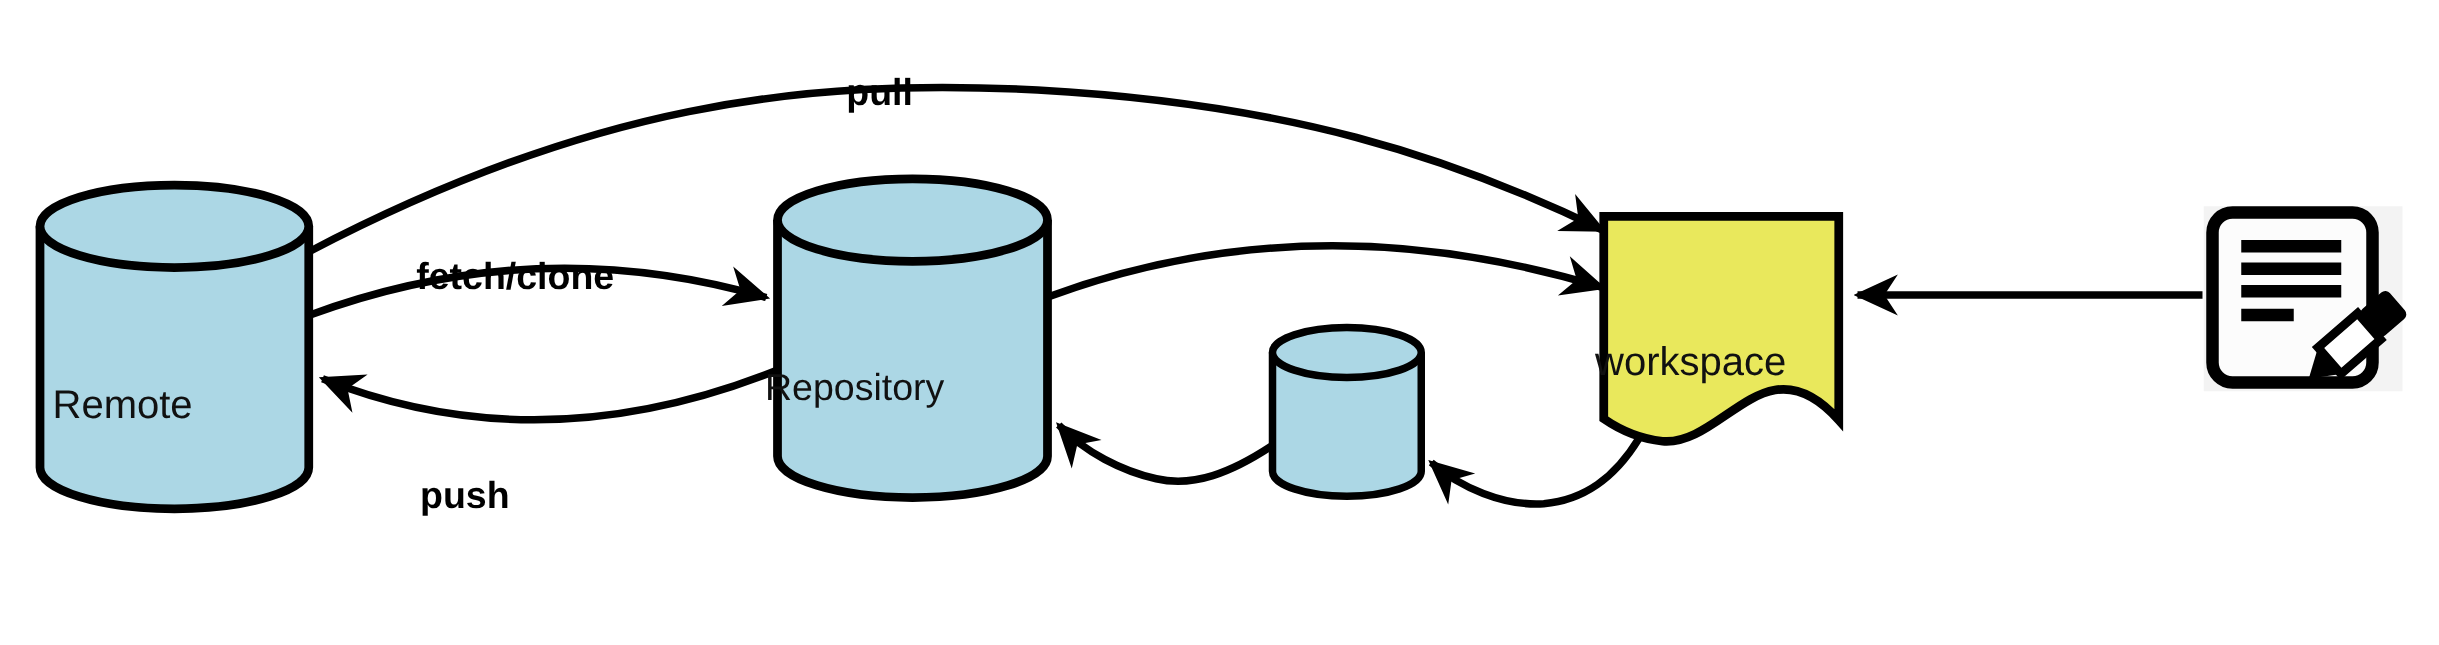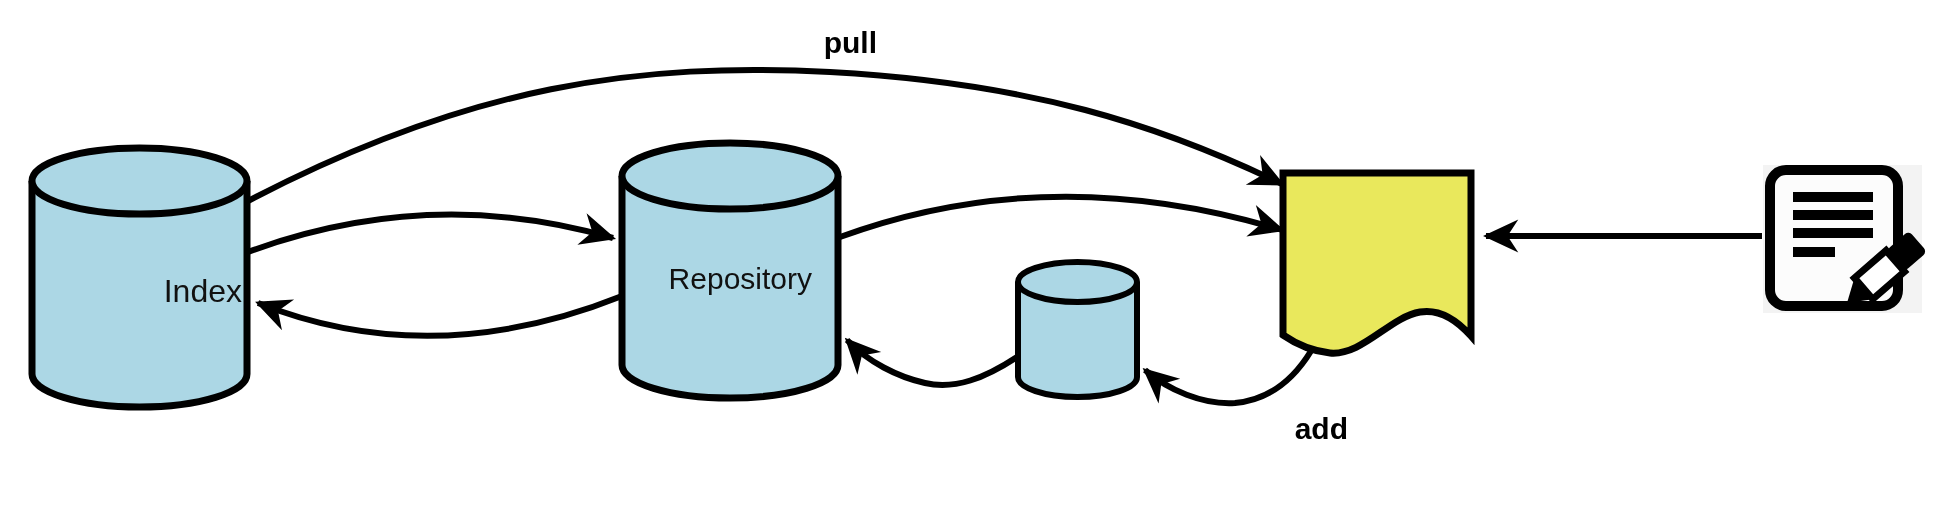--- a/index.html
+++ b/index.html
@@ -1,19 +1,19 @@
 <!DOCTYPE html>
 <html><head>
 <meta charset="utf-8">
 <style>
   html,body{margin:0;padding:0;background:#fff;}
   #canvas{position:relative;width:1951px;height:516px;background:#ffffff;overflow:hidden;
           font-family:"Liberation Sans", sans-serif;}
   #shapes{position:absolute;left:0;top:0;}
-  .lbl{position:absolute;text-align:right;line-height:36px;white-space:nowrap;color:#111;}
+  .lbl{position:absolute;text-align:left;line-height:36px;white-space:nowrap;color:#111;margin-top:32px;}
   .node-label{font-size:32px;}
   .node-label.small{font-size:30px;}
   .edge-label{font-size:30px;font-weight:bold;color:#000;}
 </style>
 </head>
 <body>
 
 <div id="canvas">
 
   <svg id="shapes" width="1951" height="516" viewBox="0 0 1951 516">
@@ -63,19 +63,21 @@
         <rect x="1793" y="247" width="42" height="10"></rect>
       </g>
       <g transform="translate(1847,303) rotate(-41)">
         <polygon points="0,0 22,-14 22,14" fill="#000"></polygon>
         <rect x="22" y="-14" width="42" height="28" fill="#fff" stroke="#000" stroke-width="7"></rect>
         <rect x="64" y="-14" width="30" height="28" rx="5" fill="#000"></rect>
       </g>
     </g>
   </svg>
 
-  <div class="lbl node-label" style="left:42px;top:273px;width:200px;">Index</div>
+  <div class="lbl node-label" style="left:42px;top:273px;width:200px;">Remote</div>
   <div class="lbl node-label small" style="left:612px;top:261px;width:200px;">Repository</div>
+  <div class="lbl node-label" style="left:1276px;top:239px;width:200px;">workspace</div>
 
   <div class="lbl edge-label" style="left:677px;top:25px;width:200px;">pull</div>
-  <div class="lbl edge-label" style="left:1148px;top:411px;width:200px;">add</div>
+  <div class="lbl edge-label" style="left:333px;top:172px;width:200px;">fetch/clone</div>
+  <div class="lbl edge-label" style="left:336px;top:347px;width:200px;">push</div>
 
 </div>
 
 </body></html>

